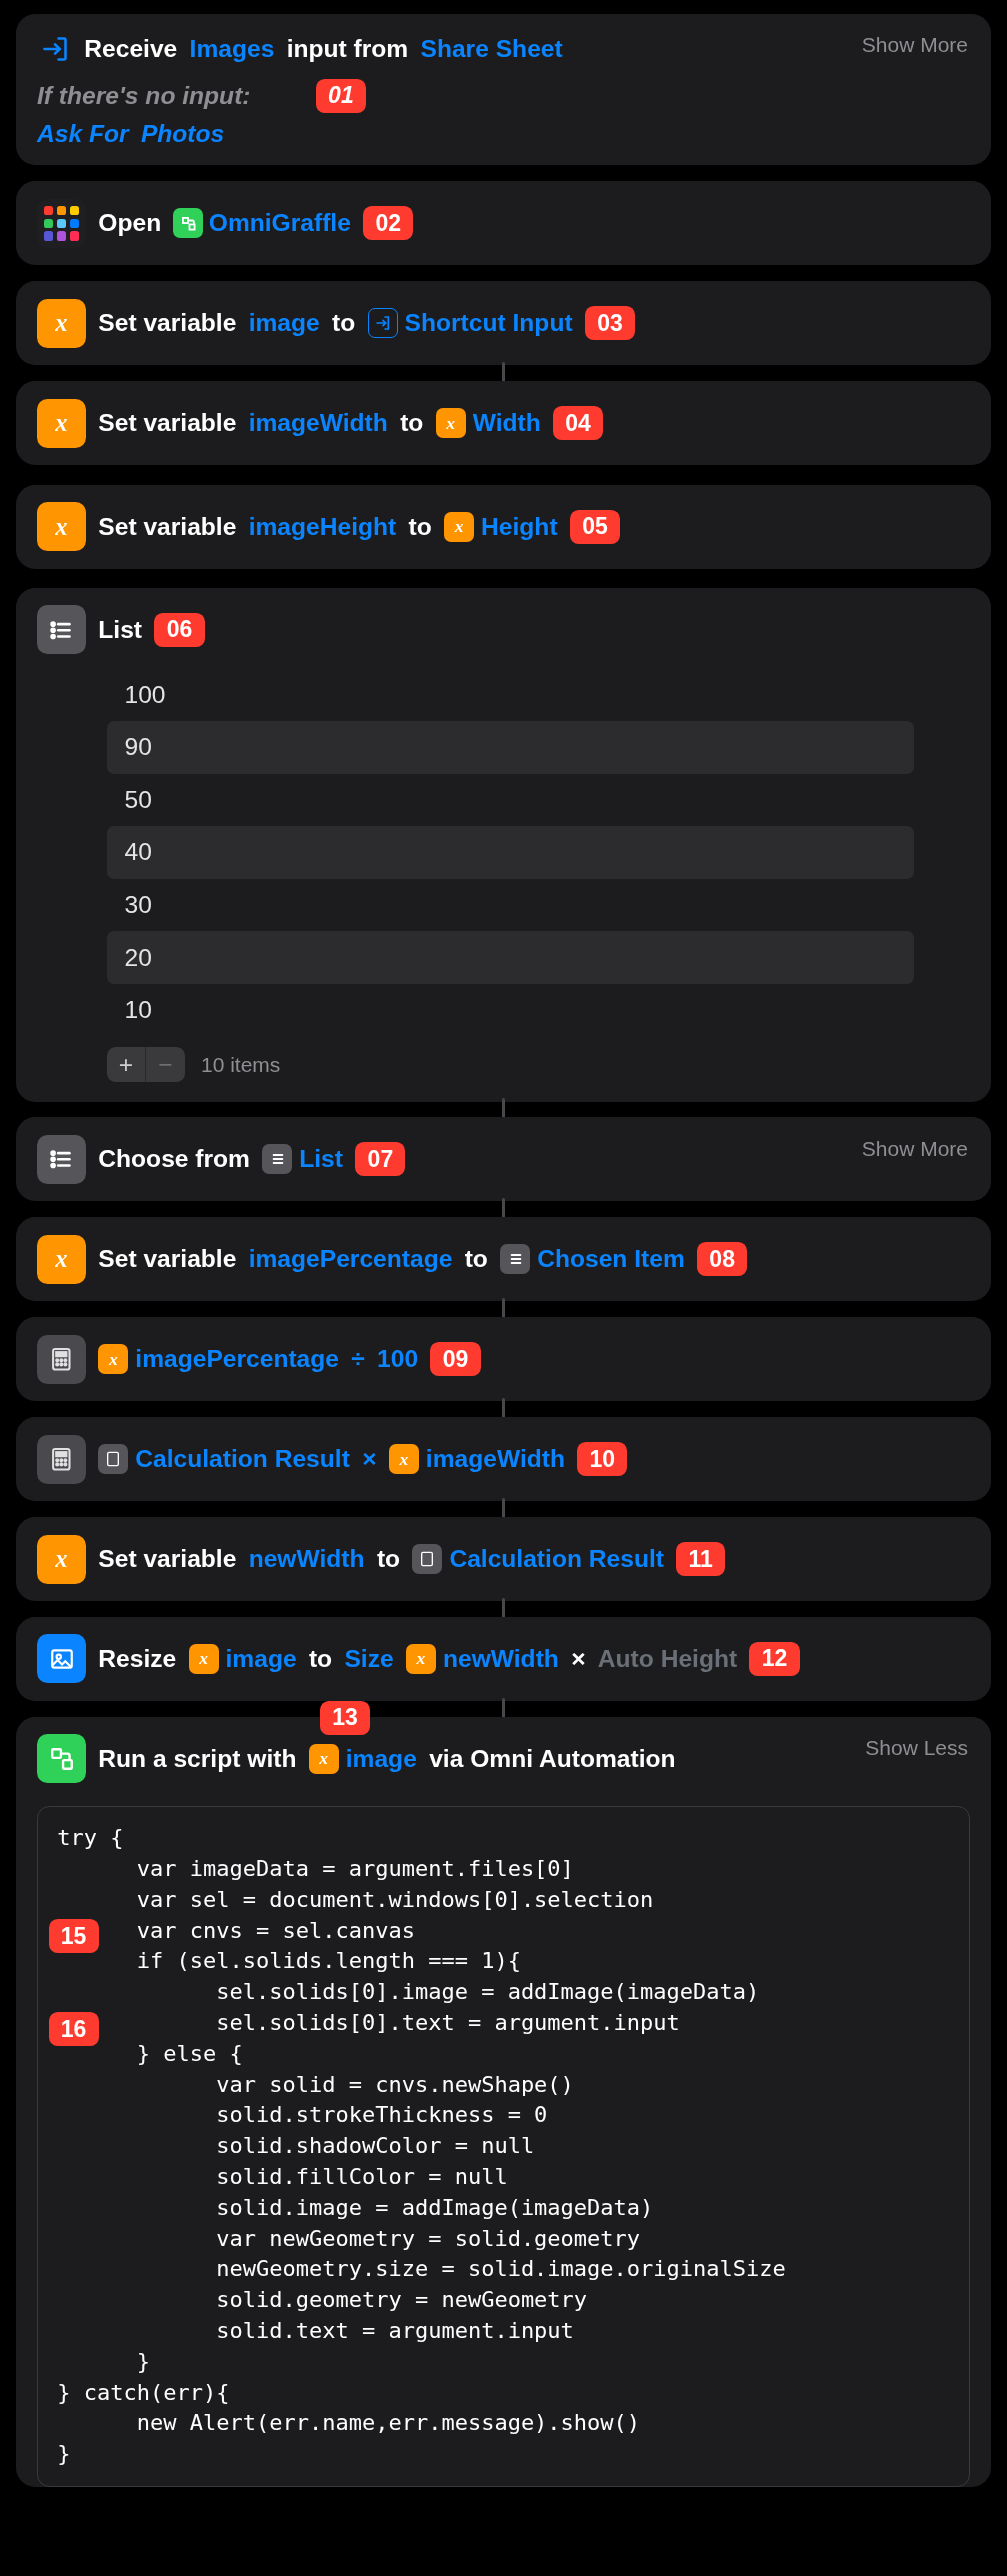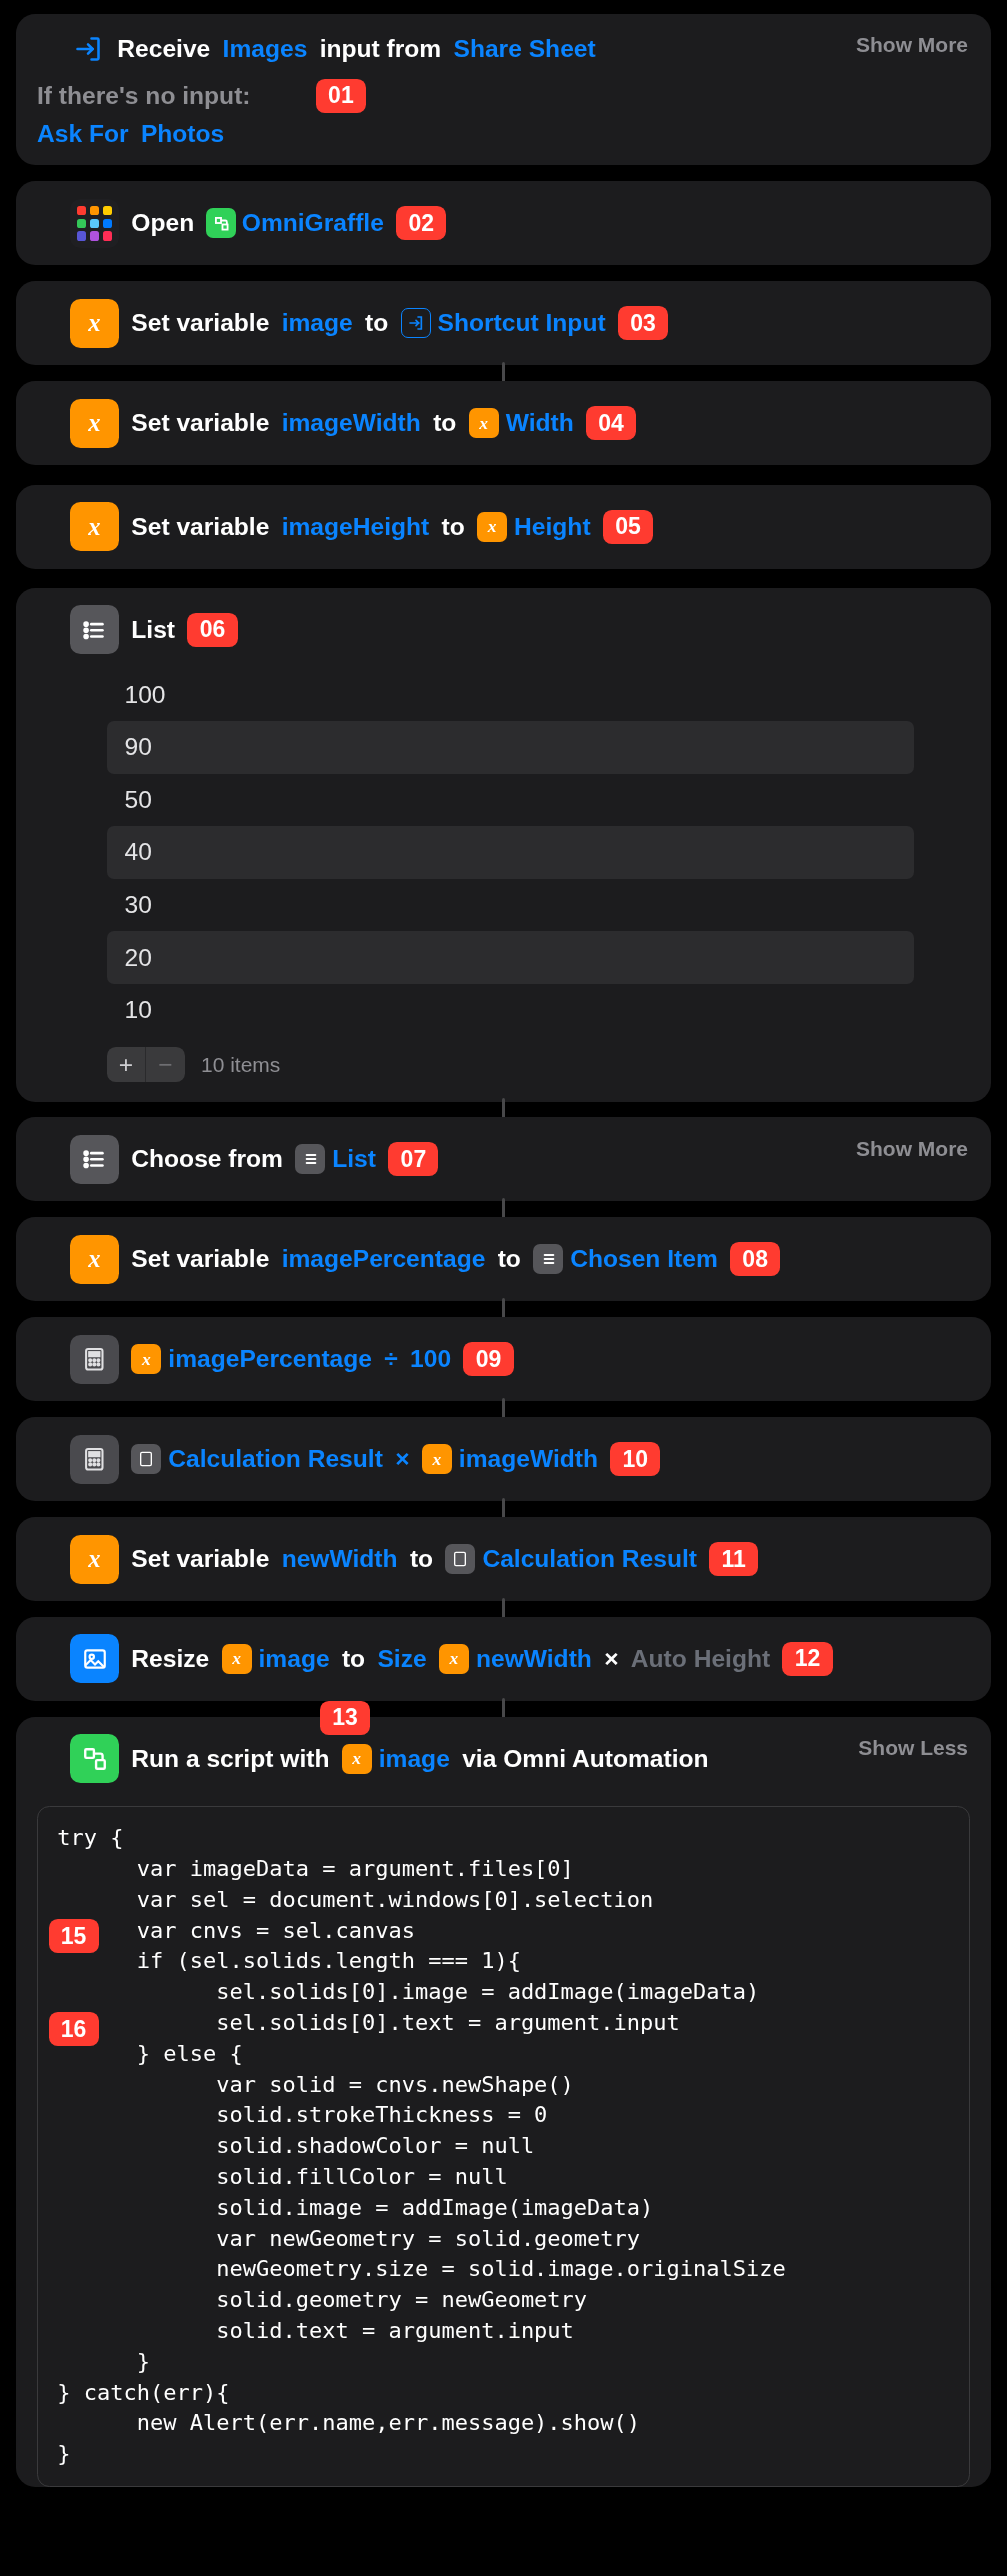--- a/index.html
+++ b/index.html
@@ -16,28 +16,28 @@
     border-radius: 19.3px;
     margin-bottom: 16px;
     position: relative;
   }
   .row {
     display: flex;
     align-items: center;
     padding: 17.5px 21px;
     gap: 12.3px;
     flex-wrap: wrap;
-    margin-left: 33px;
   }
   .sub-row {
     display: flex;
     align-items: center;
     padding: 0 21px 17.5px 21px;
     gap: 12.3px;
     flex-wrap: wrap;
+    font-style: italic;
   }
   .label-grey { color: #8e8e93; font-weight: 600; }
   .label-white { color: #fff; font-weight: 600; }
   .token-blue { color: #0a84ff; font-weight: 600; }
   .token-blue-dim { color: #6b6f78; font-weight: 600; }
   .action-icon {
     width: 49px; height: 49px; border-radius: 10.5px;
     display: flex; align-items: center; justify-content: center;
     flex-shrink: 0;
     font-weight: 700;
@@ -67,21 +67,21 @@
   .mi-grey   { background:#56565a; color:#fff; }
   .mi-input  { background:transparent; color:#0a84ff; border:1.8px solid #0a84ff; font-size:16px;}
   .num-badge {
     background:#ff3b30; color:#fff; font-weight:700;
     border-radius:8.8px; padding:3.5px 12.3px; font-size:23px;
     display:inline-flex; align-items:center; justify-content:center;
     min-width:47px;
   }
   .show-more {
     position:absolute; right:23px; top:19.3px;
-    color:#8e8e93; font-size:21px; font-weight:700;
+    color:#8e8e93; font-size:21px; font-weight:400;
   }
   .connector {
     width:3.5px; height:21px; background:#48484a;
     margin:-19.3px auto 3.5px auto; border-radius:1.8px;
     position:relative; z-index:0;
   }
   .connector + .card { margin-top:-5.3px; }
   .list-body { padding: 8.8px 21px 16px 21px; }
   .list-items { background:transparent; border-radius:10.5px; overflow:hidden; padding: 0 56px 0 70px; }
   .list-items div {

